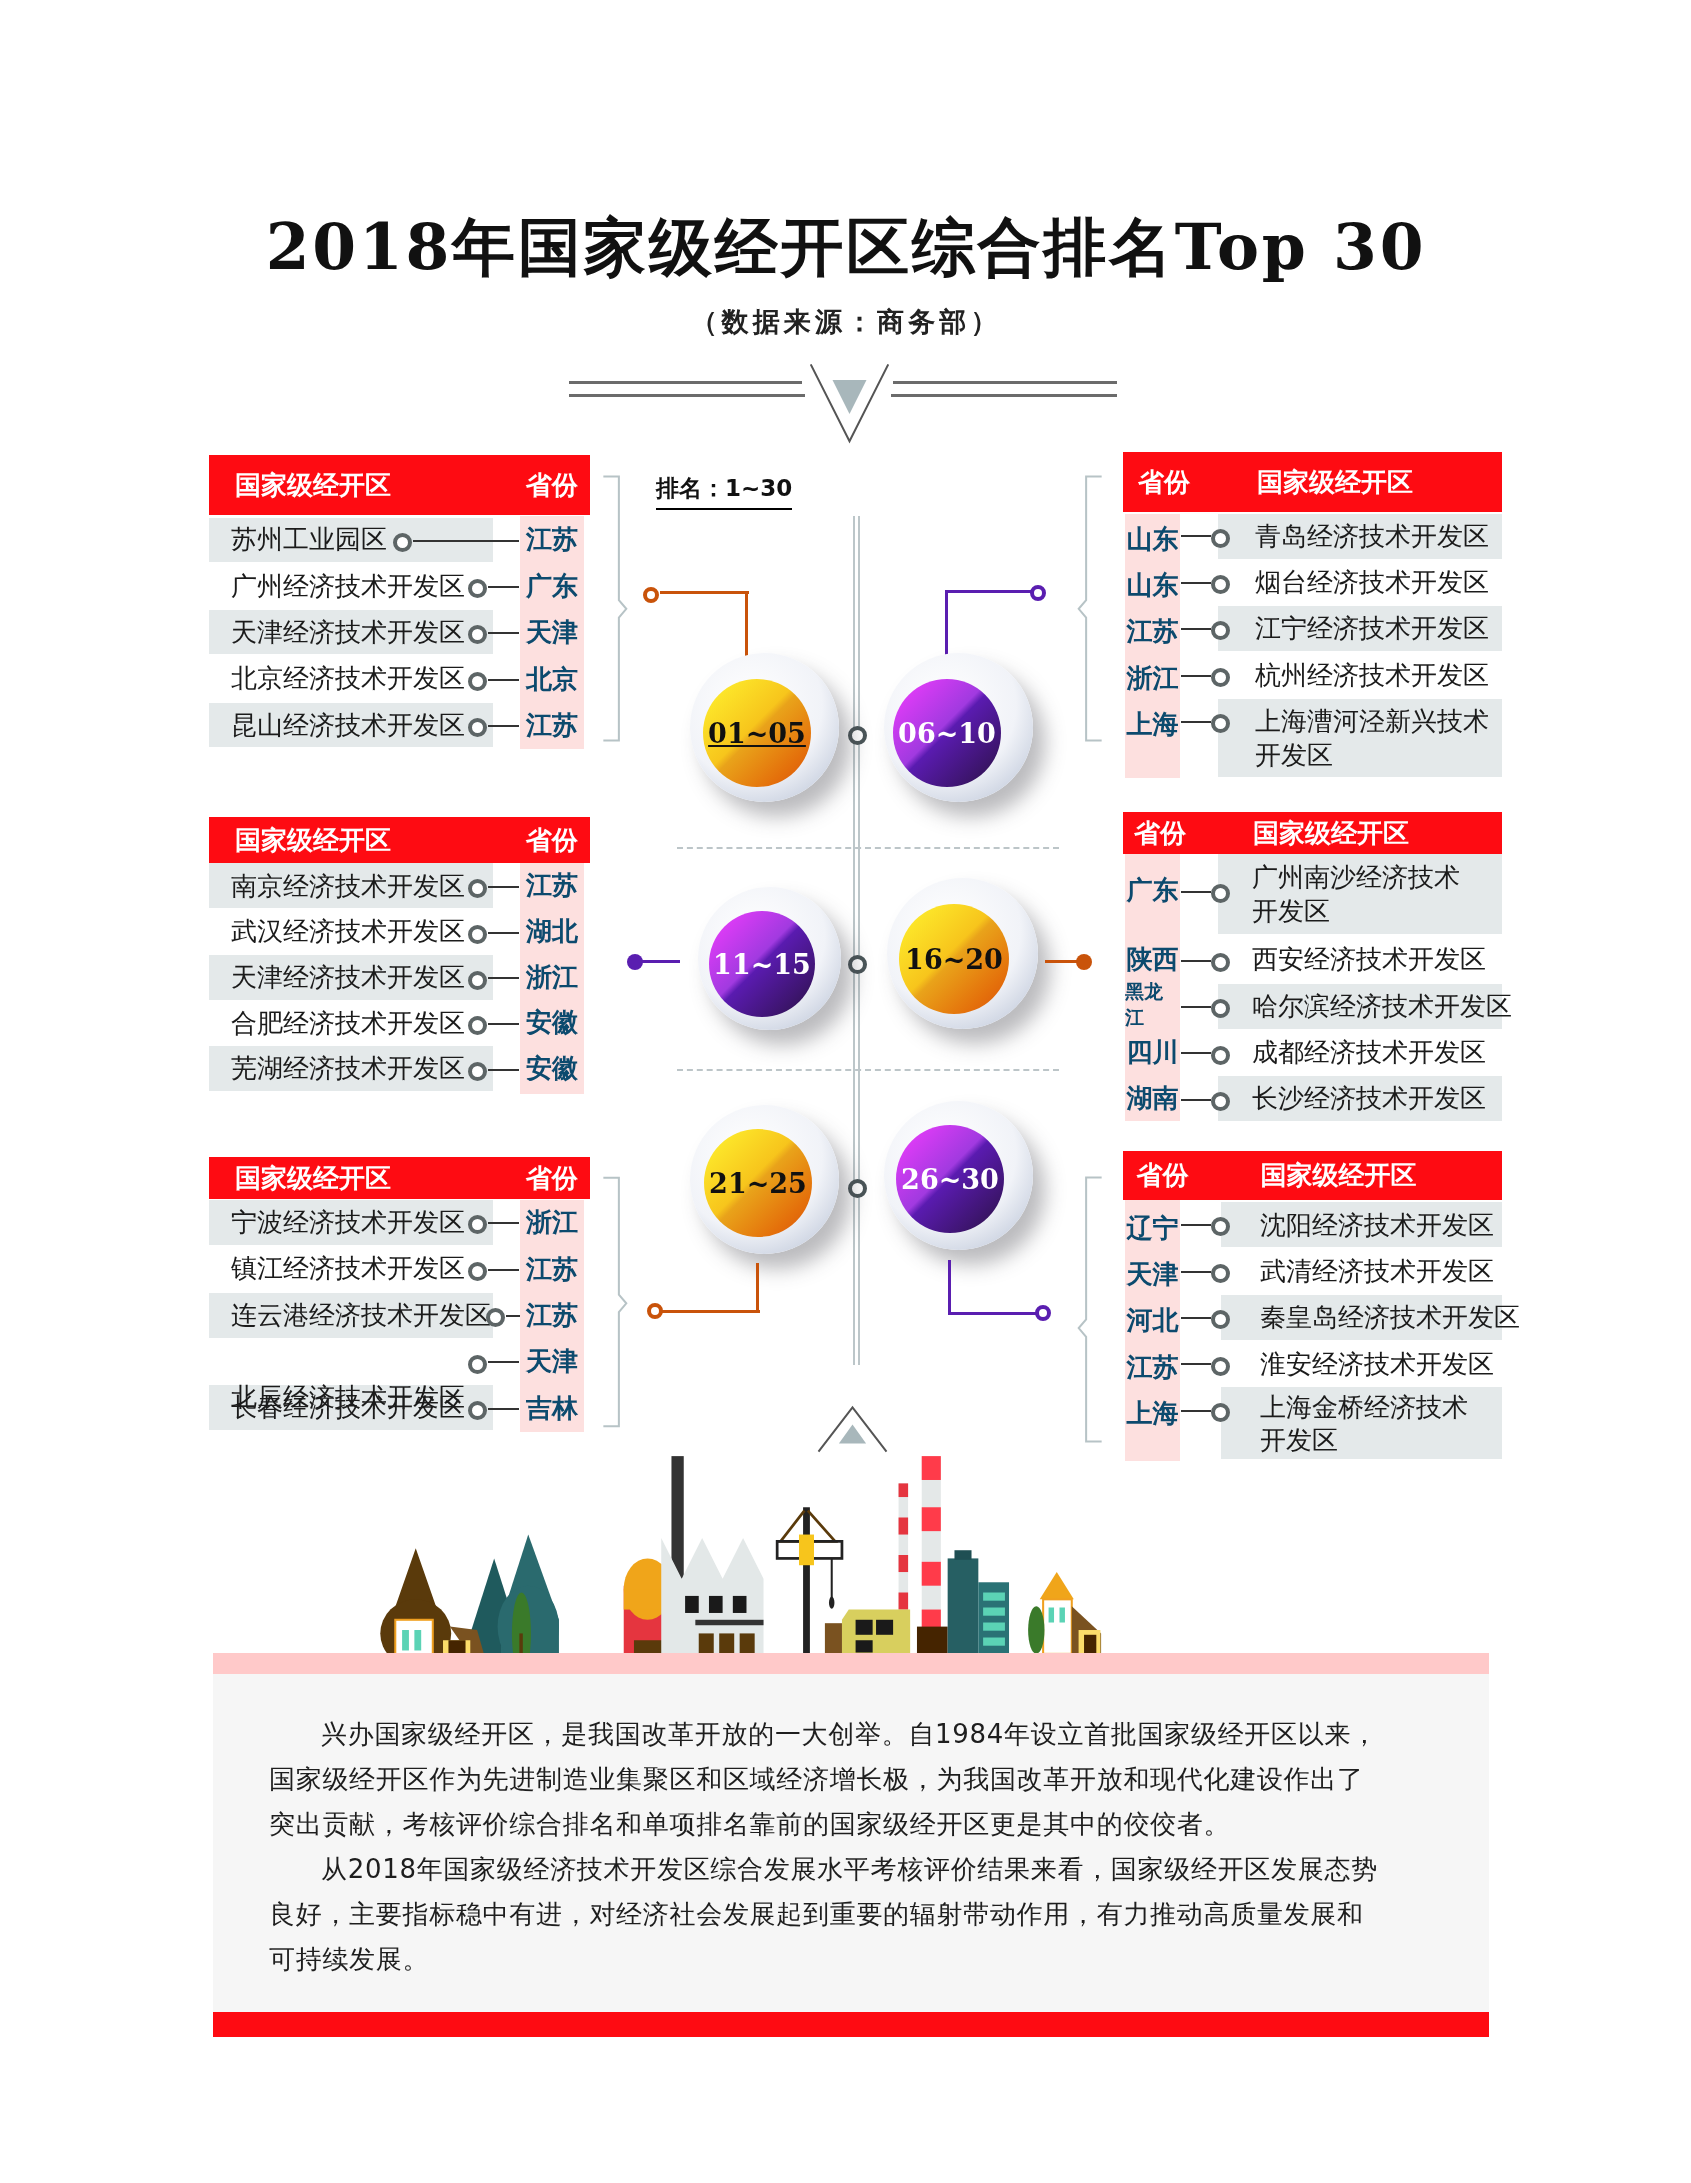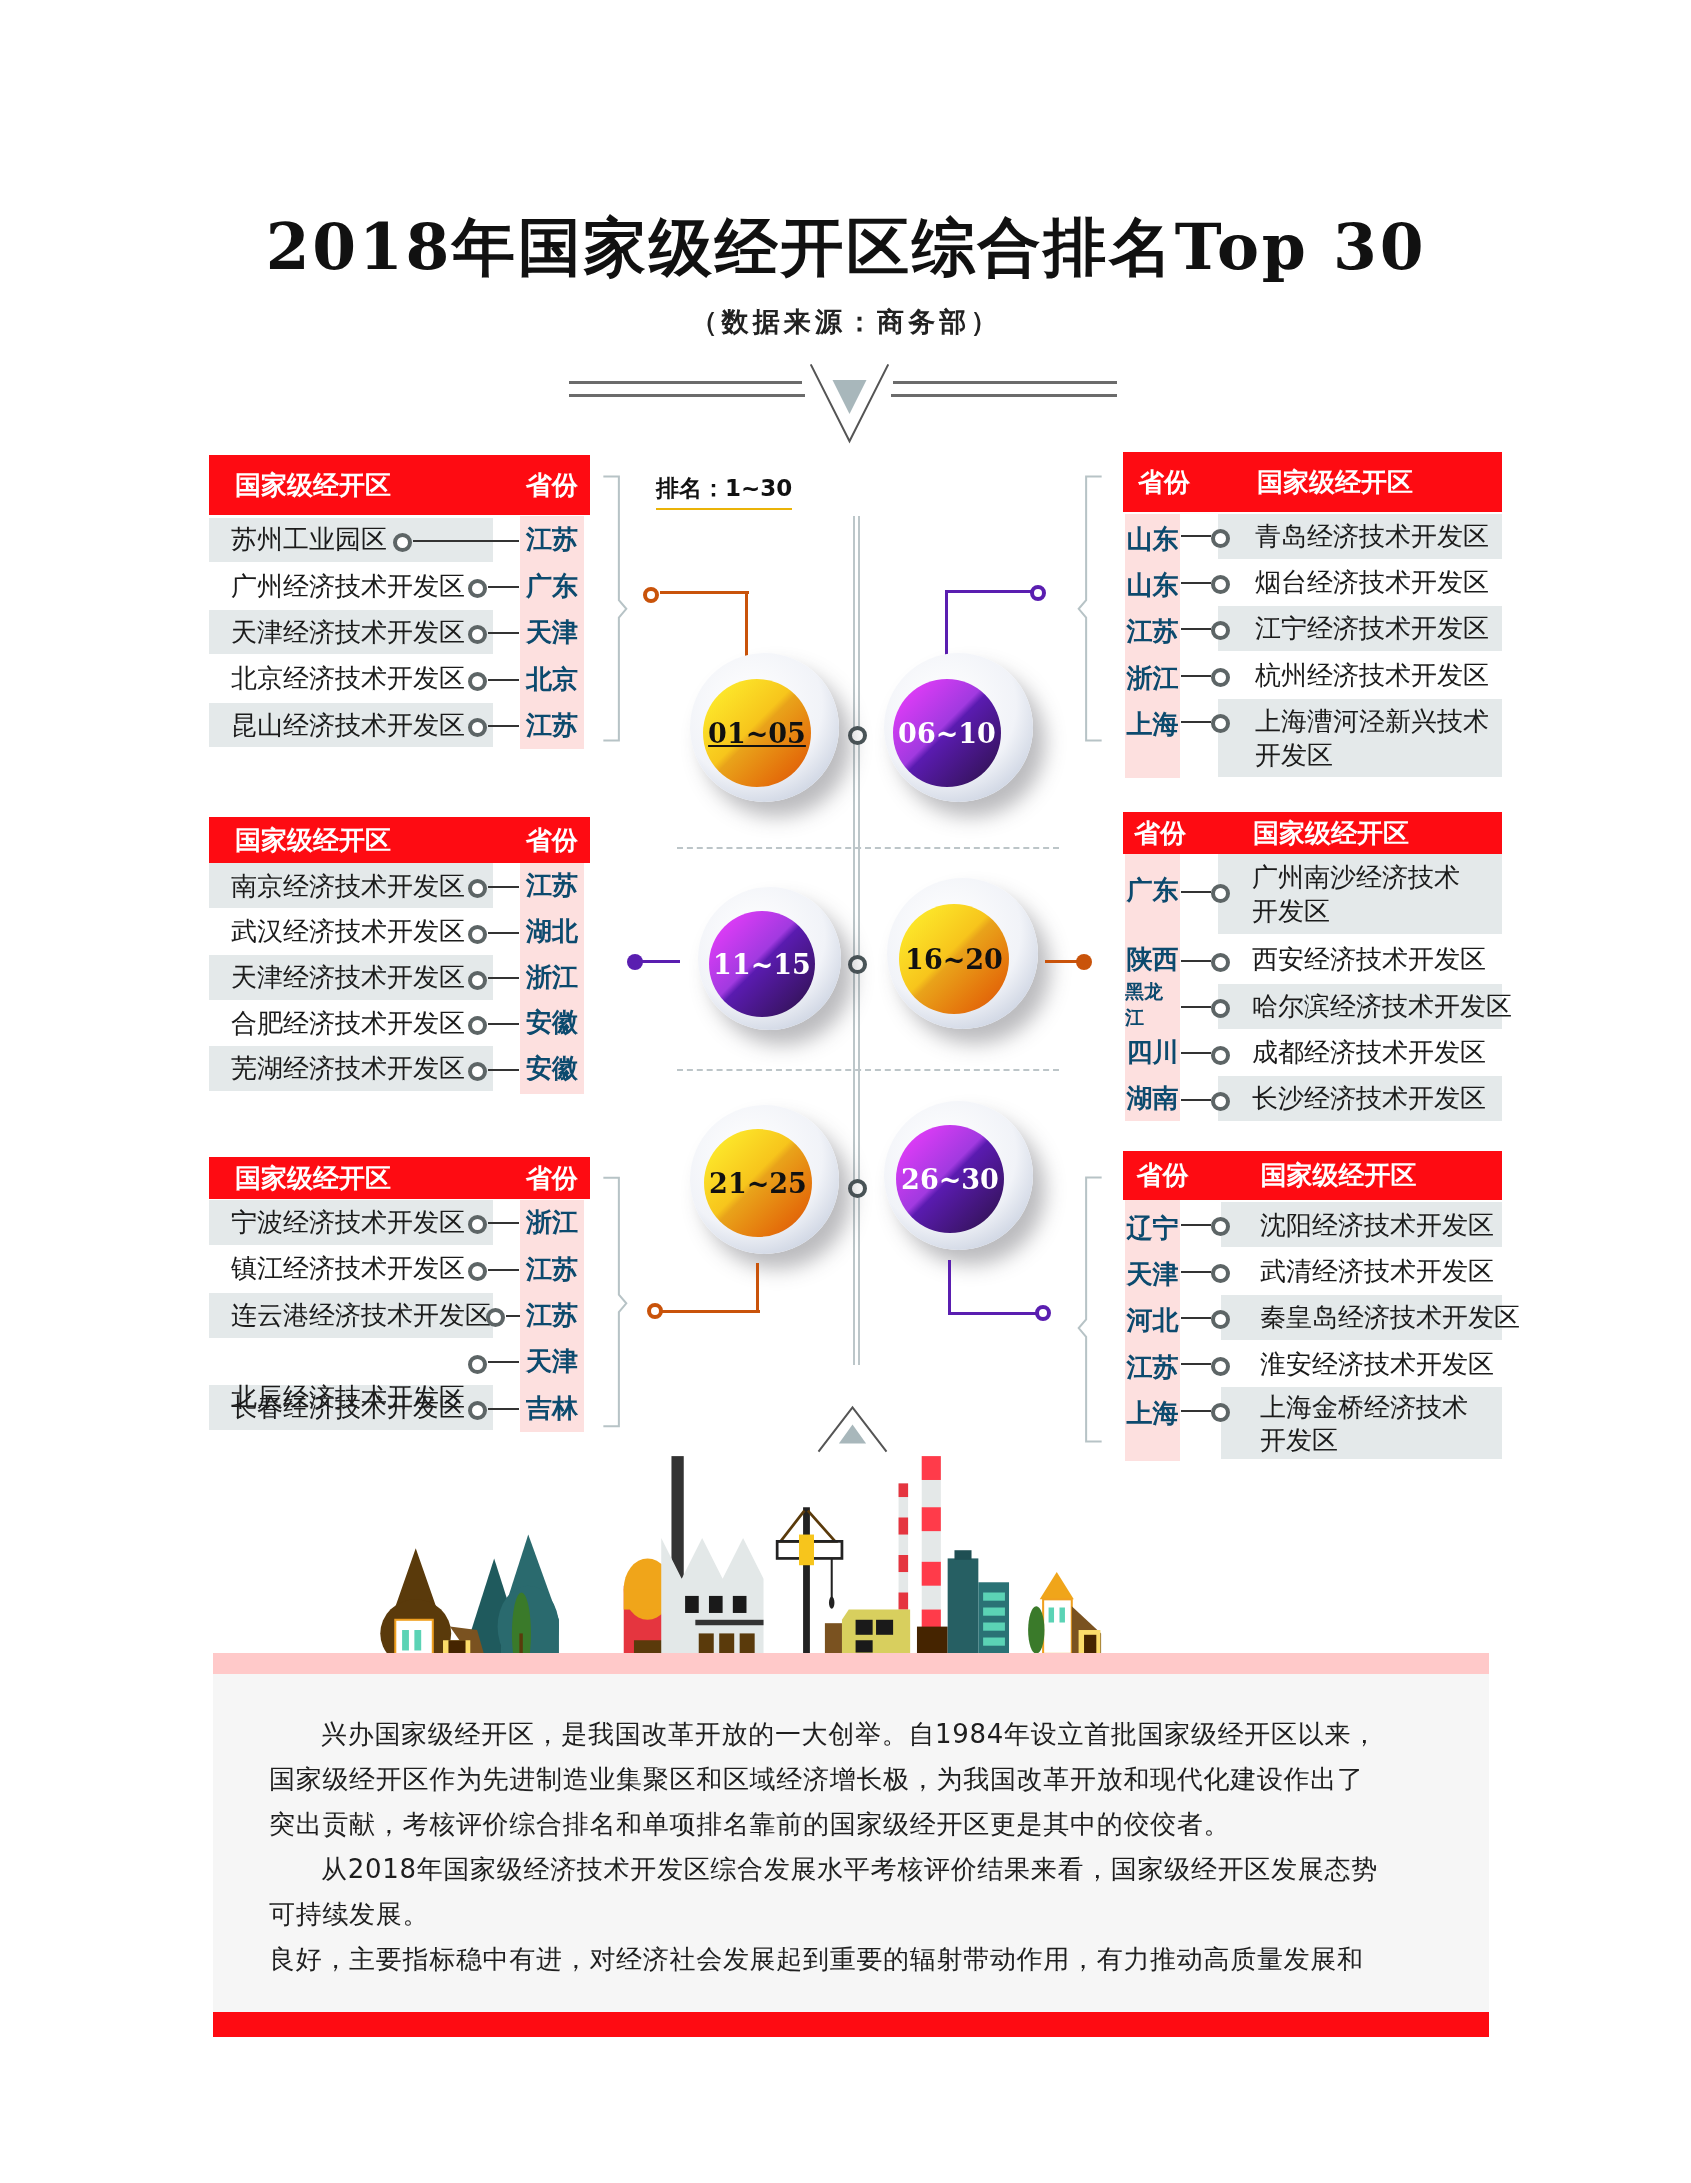--- a/index.html
+++ b/index.html
@@ -41,21 +41,21 @@
   <div class="abs rule" style="left:569px;top:381px;width:233px;"></div>
   <div class="abs rule" style="left:569px;top:394px;width:236px;"></div>
   <div class="abs rule" style="left:893px;top:381px;width:224px;"></div>
   <div class="abs rule" style="left:891px;top:394px;width:226px;"></div>
   <svg class="abs" style="left:805px;top:361px;" width="89" height="85" viewBox="0 0 130 125">
     <polyline points="8,5 65,118 122,5" fill="none" stroke="#555" stroke-width="3"></polyline>
     <polygon points="40,28 90,28 65,78" fill="#a8b7bb"></polygon>
   </svg>
 </div>
 
-<div class="abs" style="left:656px;top:473px;font-weight:bold;font-size:23px;color:#111;border-bottom:2px solid #eab308;padding-bottom:4.1px;">排名：1~30</div>
+<div class="abs" style="left:656px;top:473px;font-weight:bold;font-size:23px;color:#111;border-bottom:2px solid #000000;padding-bottom:4.1px;">排名：1~30</div>
 
 <div class="abs" style="left:853px;top:516px;width:2px;height:849px;background:#bcc6c9;"></div>
 <div class="abs" style="left:858px;top:516px;width:2px;height:849px;background:#bcc6c9;"></div>
 
 <div class="dash" style="left:677px;top:847px;width:382px;"></div>
 <div class="dash" style="left:677px;top:1069px;width:382px;"></div>
 
 <div class="center-dot" style="left:848px;top:726px;"></div>
 <div class="center-dot" style="left:848px;top:955px;"></div>
 <div class="center-dot" style="left:848px;top:1179px;"></div>
@@ -403,18 +403,18 @@
 </svg>
 
 <div class="abs" style="left:213px;top:1653px;width:1276px;height:22px;background:#ffc9c9;"></div>
 
 <div class="abs" style="left:213px;top:1674px;width:1276px;height:338px;background:#f6f6f6;"></div>
 <div class="para" style="top:1712px;">
   <p>兴办国家级经开区，是我国改革开放的一大创举。自1984年设立首批国家级经开区以来，</p>
   <p class="cont">国家级经开区作为先进制造业集聚区和区域经济增长极，为我国改革开放和现代化建设作出了</p>
   <p class="cont">突出贡献，考核评价综合排名和单项排名靠前的国家级经开区更是其中的佼佼者。</p>
   <p>从2018年国家级经济技术开发区综合发展水平考核评价结果来看，国家级经开区发展态势</p>
+  <p class="cont">良好，主要指标稳中有进，对经济社会发展起到重要的辐射带动作用，有力推动高质量发展和</p>
   <p class="cont">可持续发展。</p>
-  <p class="cont">良好，主要指标稳中有进，对经济社会发展起到重要的辐射带动作用，有力推动高质量发展和</p>
 </div>
 
 <div class="abs" style="left:213px;top:2012px;width:1276px;height:25px;background:#fe0b12;"></div>
 
 
 </body></html>

